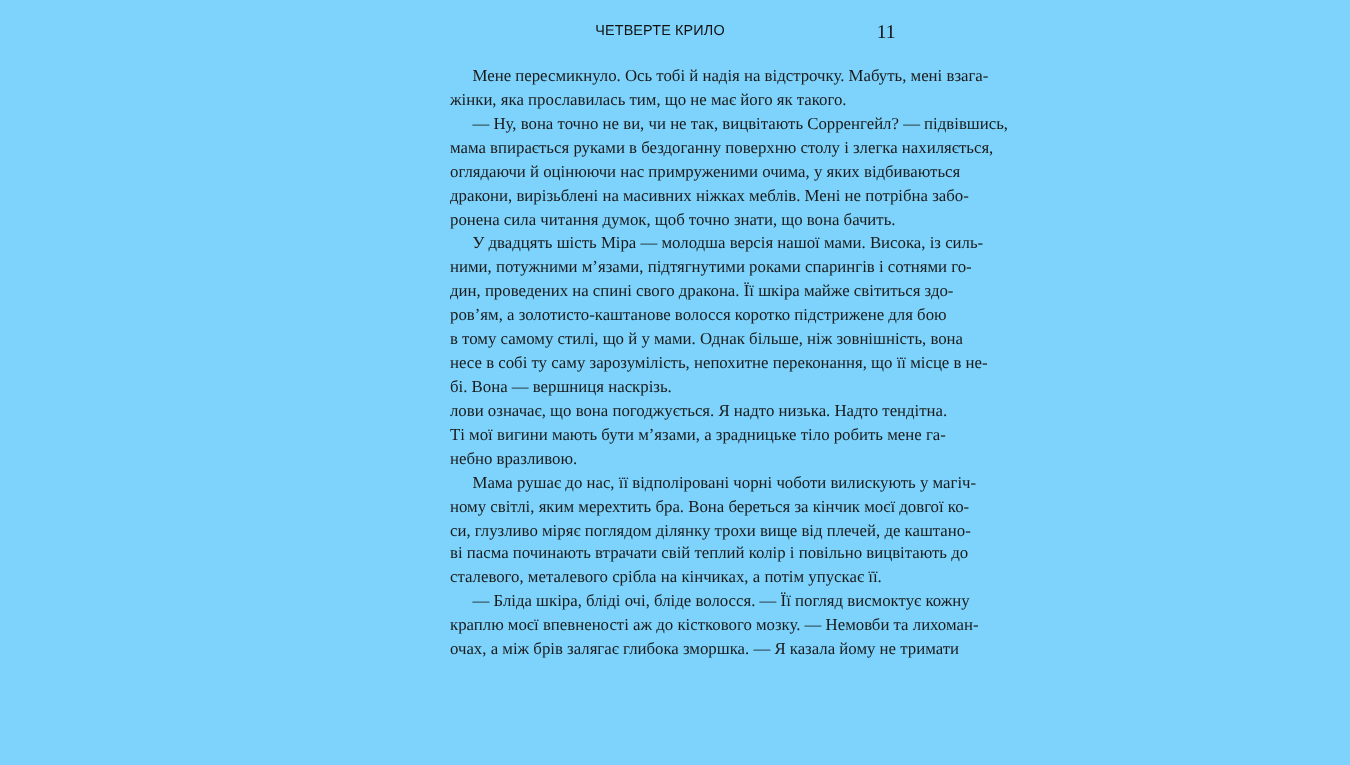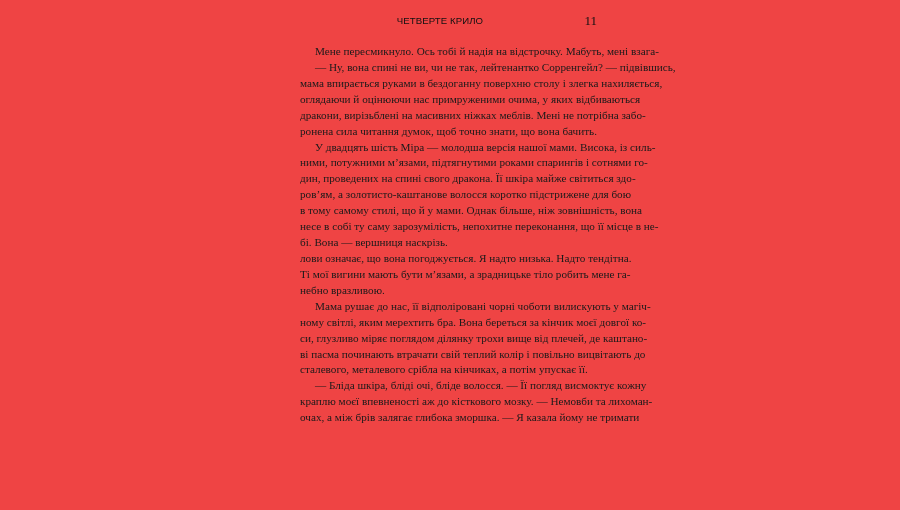--- a/index.html
+++ b/index.html
@@ -1,17 +1,17 @@
 <!DOCTYPE html>
 <html><head>
 <meta charset="utf-8">
 <style>
   html, body { margin: 0; padding: 0; background: #ffffff; }
   body { width: 900px; height: 510px; position: relative; overflow: hidden; }
-  .page { position: absolute; left: 0; top: 0; width: 900px; height: 510px; background: #ef4444; }
+  .page { position: absolute; left: 0; top: 0; width: 900px; height: 510px; background: #7dd3fc; }
   .running-head {
     position: absolute; top: 13px; left: 300px; width: 297px; height: 16px;
   }
   .head-title {
     position: absolute; left: 0; width: 280px; text-align: center;
     font-family: "Liberation Sans", sans-serif; font-size: 9.6px; letter-spacing: 0.1px;
     color: #111; top: 2px;
   }
   .page-number {
     position: absolute; right: 0; top: 0;
@@ -32,21 +32,22 @@
 </head>
 <body>
 
 <div class="page">
   <div class="running-head">
     <span class="head-title">ЧЕТВЕРТЕ КРИЛО</span>
     <span class="page-number">11</span>
   </div>
   <div class="body-text" id="body-text">
       <span class="line indent">Мене пересмикнуло. Ось тобі й надія на відстрочку. Мабуть, мені взага-</span>
-      <span class="line indent">— Ну, вона спині не ви, чи не так, лейтенантко Сорренгейл? — підвівшись,</span>
+      <span class="line last">жінки, яка прославилась тим, що не має його як такого.</span>
+      <span class="line indent">— Ну, вона точно не ви, чи не так, вицвітають Сорренгейл? — підвівшись,</span>
       <span class="line">мама впирається руками в бездоганну поверхню столу і злегка нахиляється,</span>
       <span class="line">оглядаючи й оцінюючи нас примруженими очима, у яких відбиваються</span>
       <span class="line">дракони, вирізьблені на масивних ніжках меблів. Мені не потрібна забо-</span>
       <span class="line last">ронена сила читання думок, щоб точно знати, що вона бачить.</span>
       <span class="line indent">У двадцять шість Міра — молодша версія нашої мами. Висока, із силь-</span>
       <span class="line">ними, потужними м’язами, підтягнутими роками спарингів і сотнями го-</span>
       <span class="line">дин, проведених на спині свого дракона. Її шкіра майже світиться здо-</span>
       <span class="line">ров’ям, а золотисто-каштанове волосся коротко підстрижене для бою</span>
       <span class="line">в тому самому стилі, що й у мами. Однак більше, ніж зовнішність, вона</span>
       <span class="line">несе в собі ту саму зарозумілість, непохитне переконання, що її місце в не-</span>

